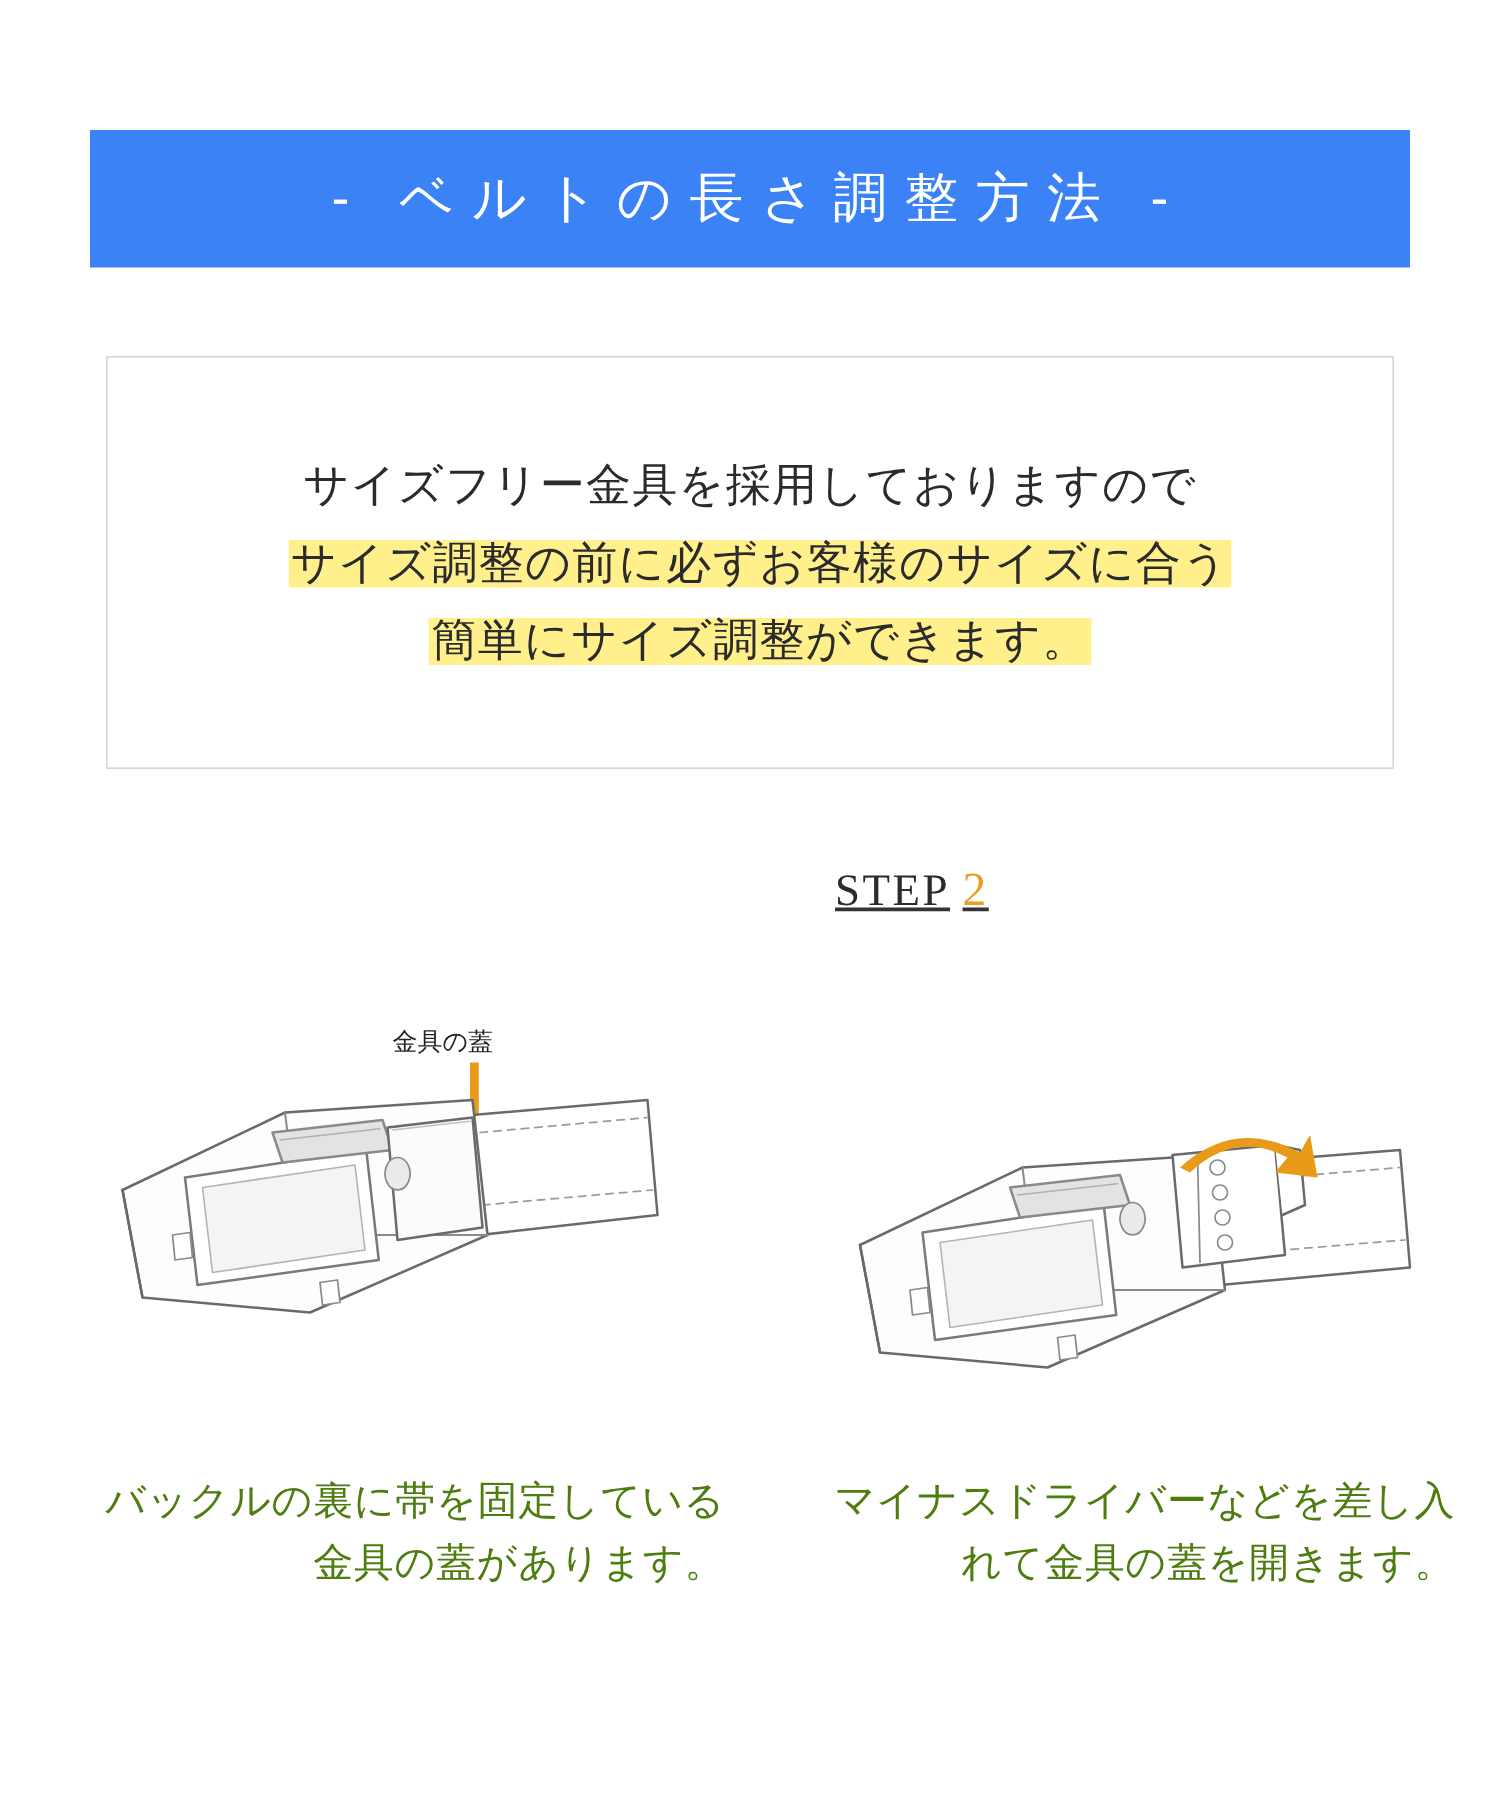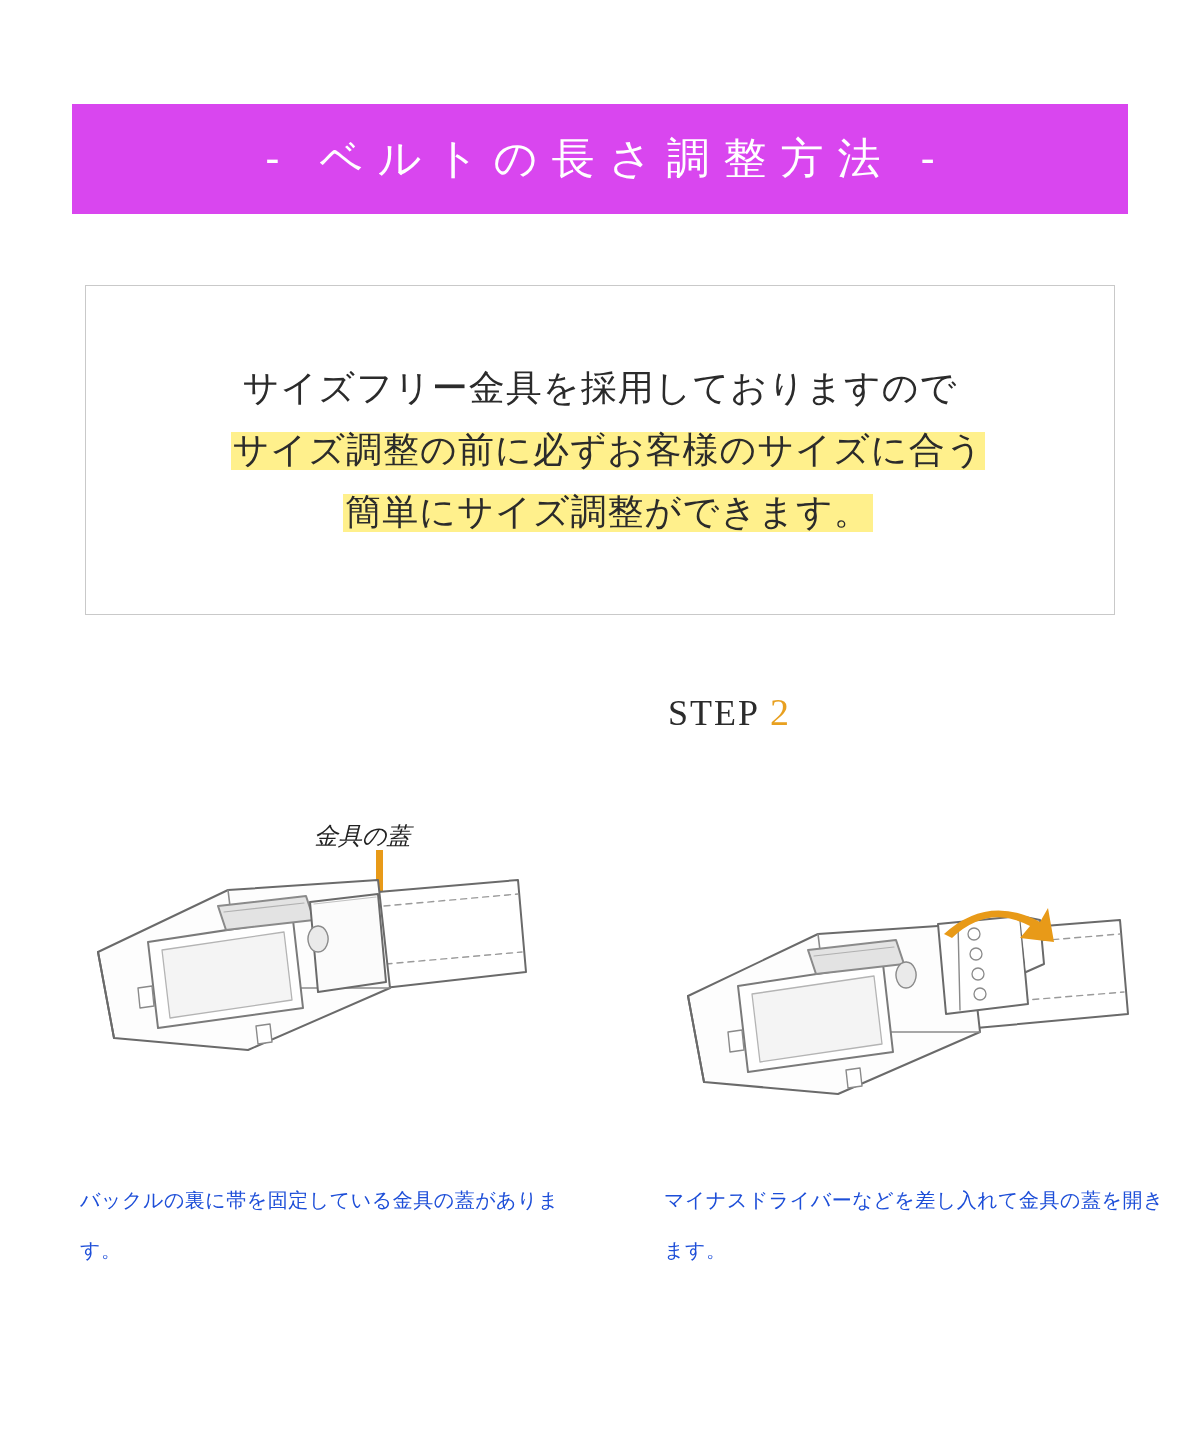--- a/index.html
+++ b/index.html
@@ -20,21 +20,21 @@
     height: 1440px;
   }
 
   
   .title-banner {
     position: absolute;
     left: 72px;
     top: 104px;
     width: 1056px;
     height: 110px;
-    background: #d946ef;
+    background: #3b82f6;
     display: flex;
     align-items: center;
     justify-content: center;
   }
   .title-banner .title-text {
     color: #ffffff;
     font-size: 43px;
     letter-spacing: 14px;
     font-weight: 400;
     white-space: nowrap;
@@ -68,21 +68,21 @@
     padding: 0 2px;
     margin-left: 16px;
   }
 
   
   .step {
     position: absolute;
     width: 520px;
   }
   .step-left  { left: 78px;  top: 690px; }
-  .step-right { left: 668px; top: 690px; }
+  .step-right { left: 668px; top: 690px; text-decoration: underline; }
 
   .step-label {
     font-family: "Liberation Serif", serif;
     font-size: 36px;
     color: #2b2b2b;
     letter-spacing: 2px;
     white-space: nowrap;
   }
   .step-label .num {
     color: #e8a020;
@@ -95,34 +95,34 @@
     margin-top: 30px;
     width: 520px;
     height: 420px;
   }
   .illus svg { display: block; }
 
   .callout {
     position: absolute;
     left: 236px;
     top: 100px;
-    font-size: 24px;
+    font-size: 20px;
     color: #222222;
     white-space: nowrap;
-    font-style: italic;
   }
 
   .step-caption {
     position: absolute;
     top: 1175px;
     width: 500px;
-    font-size: 20px;
+    font-size: 32px;
     line-height: 50px;
-    color: #1d4ed8;
+    color: #4d7c0f;
     letter-spacing: 0.5px;
+    text-align: right;
   }
   .cap-left  { left: 80px; }
   .cap-right { left: 664px; }
 
 </style>
 </head>
 <body>
 
 <div class="page">
 

